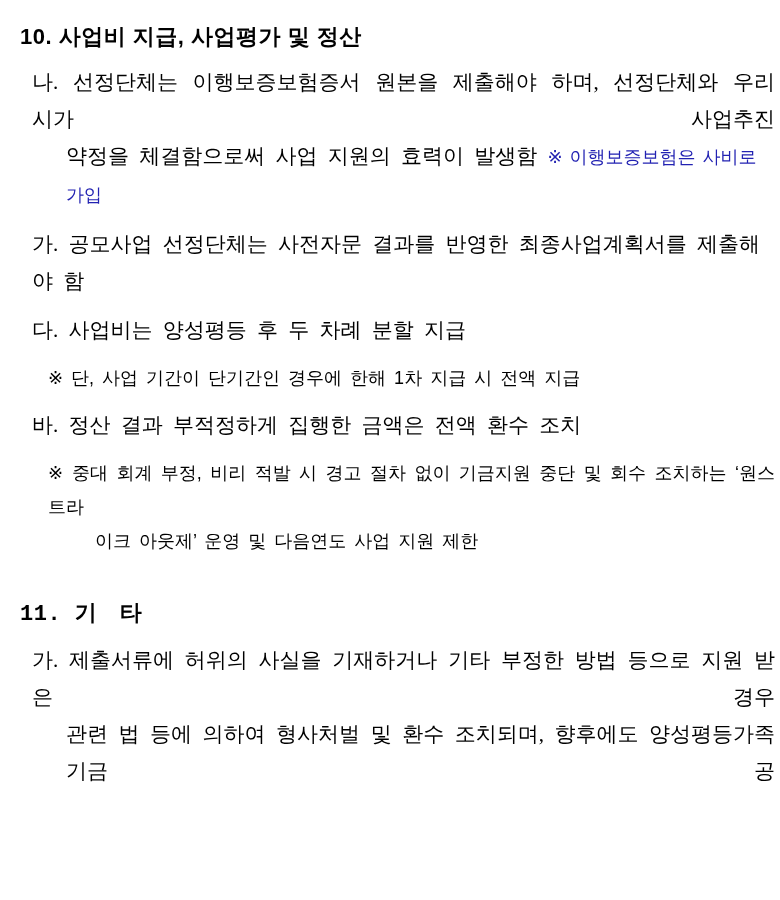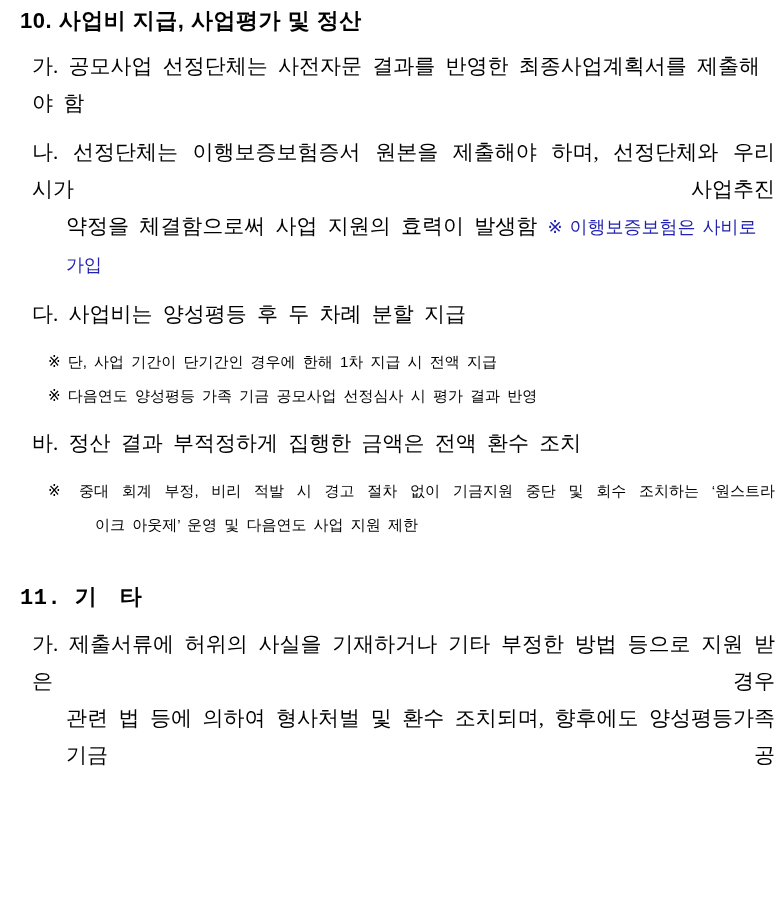--- a/index.html
+++ b/index.html
@@ -11,21 +11,21 @@
     width: 780px;
     height: 900px;
     overflow: hidden;
     color: #000000;
     font-family: "Liberation Serif", "DejaVu Serif", serif;
   }
   .page {
     box-sizing: border-box;
     width: 780px;
     height: 715px;
-    padding: 6px 5px 0 20px;
+    padding: 22px 5px 0 20px;
   }
   
   .sec-title {
     font-family: "Liberation Sans", "DejaVu Sans", sans-serif;
     font-size: 22px;
     font-weight: 700;
     line-height: 30px;
     margin: 0;
     letter-spacing: 0.5px;
   }
@@ -47,21 +47,21 @@
   }
   .item .line.cont {
     padding-left: 34px;        
   }
   .marker { display: inline; }
 
   
   .note {
     margin: 0 0 0 28px;        
     font-family: "Liberation Sans", "DejaVu Sans", sans-serif;
-    font-size: 15px;
+    font-size: 18px;
   }
   .note .line {
     line-height: 34px;
     word-spacing: 3px;
   }
   .note .line.note-cont {
     padding-left: 47px;        
   }
 
   
@@ -81,41 +81,38 @@
 </head>
 <body>
 
 <div class="page">
 
   <h2 class="sec-title">10. 사업비 지급, 사업평가 및 정산</h2>
 
   <div class="sec-body">
 
     <div class="item">
-      <div class="line"><span class="marker">가.</span> <span>공모사업 선정단체는 사전자문 결과를 반영한 최종사업계획서를 제출해야 함</span></div>
+      <div class="line fill"><span class="marker">나.</span> <span>선정단체는 이행보증보험증서 원본을 제출해야 하며, 선정단체와 우리 시가 사업추진</span></div>
+      <div class="line cont"><span>약정을 체결함으로써 사업 지원의 효력이 발생함</span> <span class="blue-note">※ 이행보증보험은 사비로 가입</span></div>
     </div>
 
     <div class="item">
-      <div class="line fill"><span class="marker">나.</span> <span>선정단체는 이행보증보험증서 원본을 제출해야 하며, 선정단체와 우리 시가 사업추진</span></div>
-      <div class="line cont"><span>약정을 체결함으로써 사업 지원의 효력이 발생함</span> <span class="blue-note">※ 이행보증보험은 사비로 가입</span></div>
+      <div class="line"><span class="marker">가.</span> <span>공모사업 선정단체는 사전자문 결과를 반영한 최종사업계획서를 제출해야 함</span></div>
     </div>
 
     <div class="item">
       <div class="line"><span class="marker">다.</span> <span>사업비는 양성평등 후 두 차례 분할 지급</span></div>
     </div>
 
     <div class="note">
       <div class="line"><span class="marker">※</span> <span>단, 사업 기간이 단기간인 경우에 한해 1차 지급 시 전액 지급</span></div>
     </div>
 
 
 
-    <div class="note">
-      <div class="line"><span class="marker">※</span> <span>다음연도 양성평등 가족 기금 공모사업 선정심사 시 평가 결과 반영</span></div>
-    </div>
 
     <div class="item">
       <div class="line"><span class="marker">바.</span> <span>정산 결과 부적정하게 집행한 금액은 전액 환수 조치</span></div>
     </div>
 
     <div class="note">
       <div class="line fill"><span class="marker">※</span> <span>중대 회계 부정, 비리 적발 시 경고 절차 없이 기금지원 중단 및 회수 조치하는 ‘원스트라</span></div>
       <div class="line note-cont"><span>이크 아웃제’ 운영 및 다음연도 사업 지원 제한</span></div>
     </div>
 

